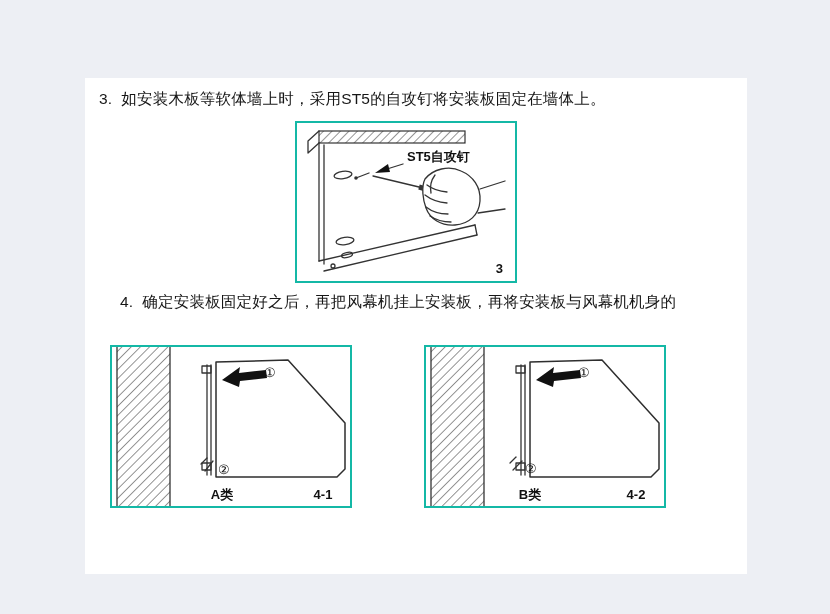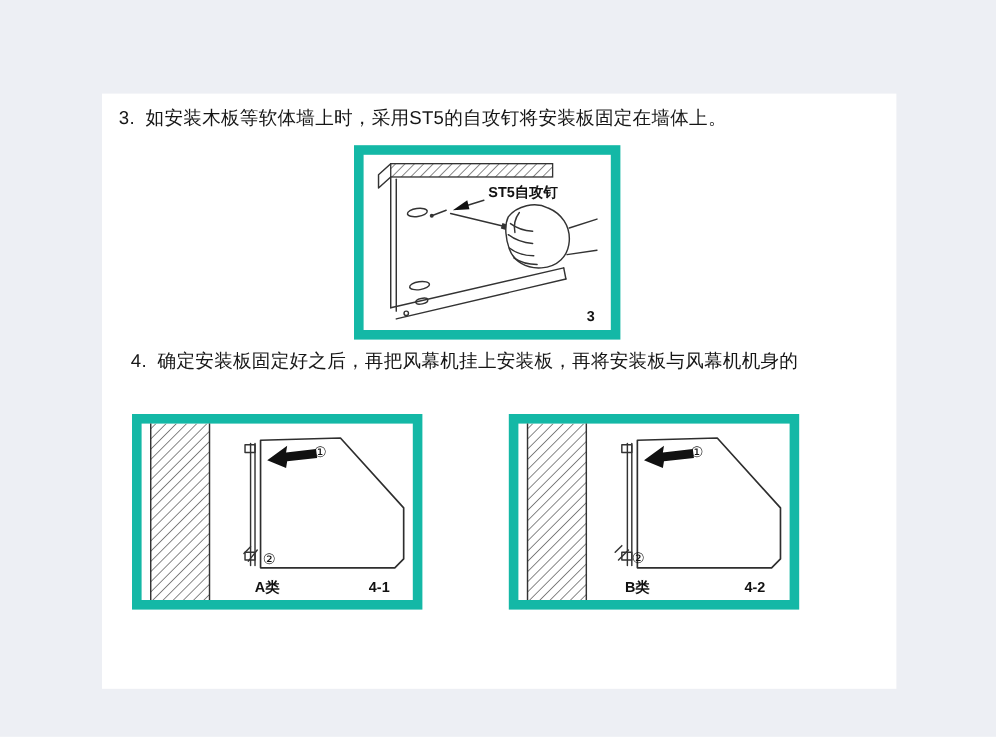--- a/index.html
+++ b/index.html
@@ -14,24 +14,24 @@
     position: absolute; left: 85px; top: 78px;
     width: 662px; height: 496px;
     background: #ffffff;
   }
   .step {
     position: absolute; margin: 0;
     color: #161616; font-size: 15.5px; line-height: 24px;
     letter-spacing: 0.2px;
   }
   .step-3 { left: 14px; top: 9px; width: 630px; }
-  .step-4 { left: 13px; top: 212px; width: 650px; }
+  .step-4 { left: 24px; top: 212px; width: 650px; }
   .step-4 .first-line { padding-left: 11px; }
   .figure {
-    position: absolute; border: 8px solid #14b8a6; background: #fff;
+    position: absolute; border: 2px solid #14b8a6; background: #fff;
   }
   .figure-3   { left: 210px; top: 43px;  width: 222px; height: 162px; }
   .figure-4-1 { left: 25px;  top: 267px; width: 242px; height: 163px; }
   .figure-4-2 { left: 339px; top: 267px; width: 242px; height: 163px; }
   svg { display: block; width: 100%; height: 100%; }
   svg text { font-family: "Liberation Sans", sans-serif; fill: #111; }
   .lineart { stroke: #333; fill: none; stroke-width: 1.3; stroke-linecap: round; stroke-linejoin: round; }
   .bold-label { font-weight: bold; font-size: 13px; }
   .marker { font-size: 13px; }
 </style>

